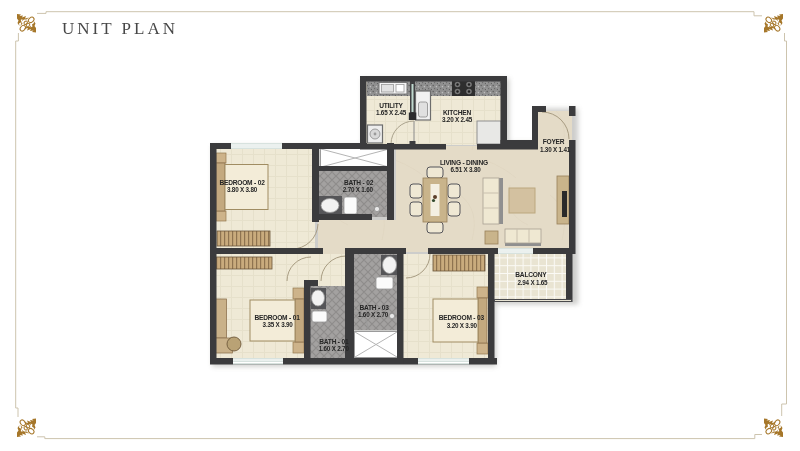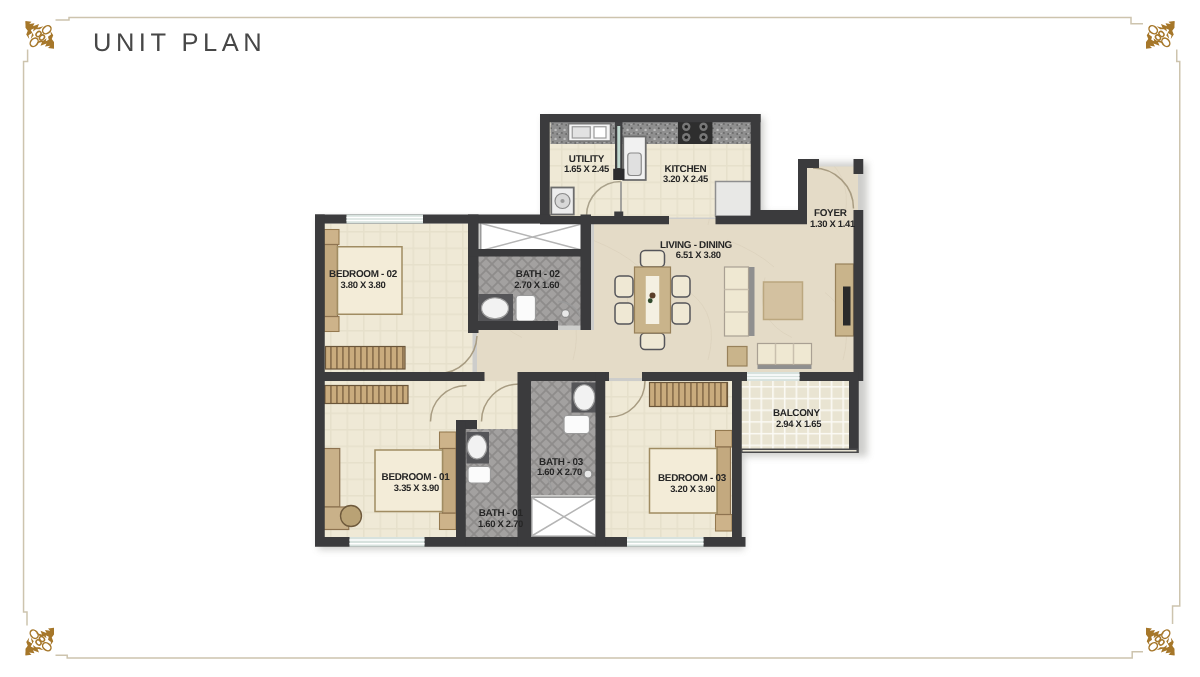--- a/index.html
+++ b/index.html
@@ -1,17 +1,17 @@
 <!DOCTYPE html>
 <html><head>
 <meta charset="utf-8">
 <style>
   html,body{margin:0;padding:0;background:#ffffff;width:800px;height:451px;overflow:hidden;}
   #page{position:relative;width:800px;height:451px;background:#ffffff;font-family:"Liberation Sans",sans-serif;}
-  #title{position:absolute;left:62px;top:19px;font-family:Liberation Sans, sans-serif;font-size:17px;letter-spacing:3px;color:#474747;}
+  #title{position:absolute;left:62px;top:19px;font-family:Liberation Serif, serif;font-size:17px;letter-spacing:3px;color:#474747;}
 </style>
 </head>
 <body>
 <div id="page">
 <svg id="plan" width="800" height="451" viewBox="0 0 800 451" style="position:absolute;left:0;top:0">
 <defs>
   <pattern id="tile" width="11" height="11" patternUnits="userSpaceOnUse">
     <rect width="11" height="11" fill="#efe9d6"></rect>
     <path d="M0 0.5H11M0.5 0V11" stroke="#e6e0cb" stroke-width="1" fill="none"></path>
   </pattern>

